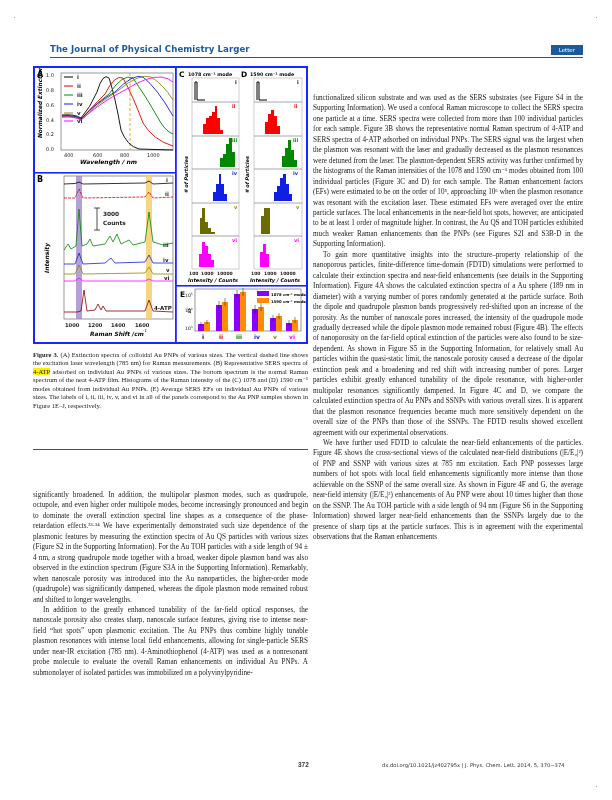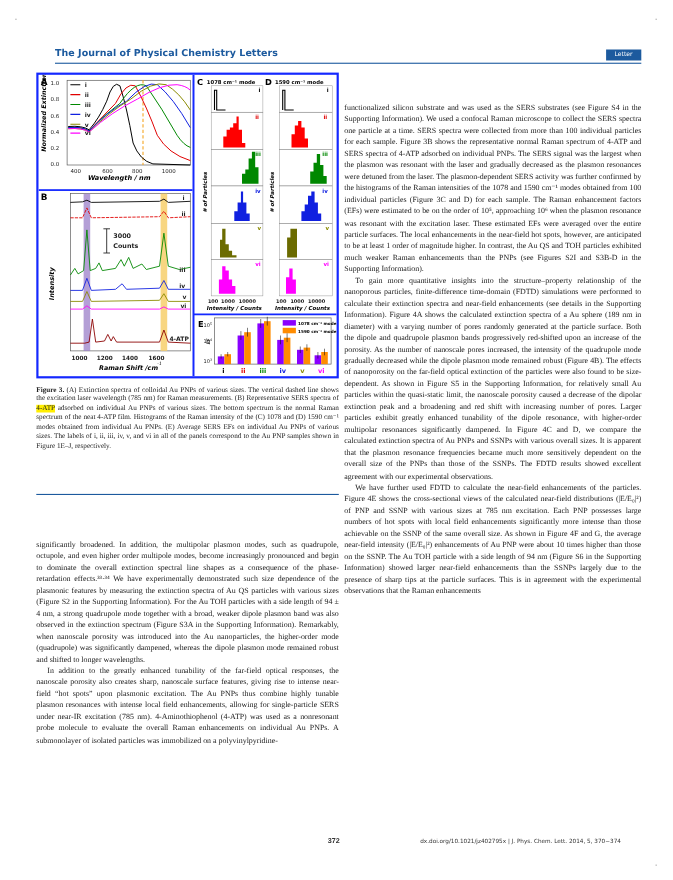--- a/index.html
+++ b/index.html
@@ -28,21 +28,21 @@
   svg text { font-family:"DejaVu Sans", "Liberation Sans", sans-serif; }
 </style>
 </head>
 <body>
 
 <div class="corner-dot" style="left:14px;top:17px;"></div>
 <div class="corner-dot" style="left:596px;top:17px;"></div>
 <div class="corner-dot" style="left:596px;top:786px;"></div>
 
 <div class="header">
-  <span class="journal-title">The Journal of Physical Chemistry Letters</span>
+  <span class="journal-title">The Journal of Physical Chemistry Larger</span>
   <span class="letter-badge">Letter</span>
 </div>
 
 <div class="figure">
 <svg width="271" height="274" viewBox="0 0 271 274" xmlns="http://www.w3.org/2000/svg">
 
   <g>
     <text x="2" y="9" font-size="8" font-weight="bold">A</text>
     <rect x="26" y="5" width="112" height="77" fill="none" stroke="#555" stroke-width="0.6"></rect>
 

